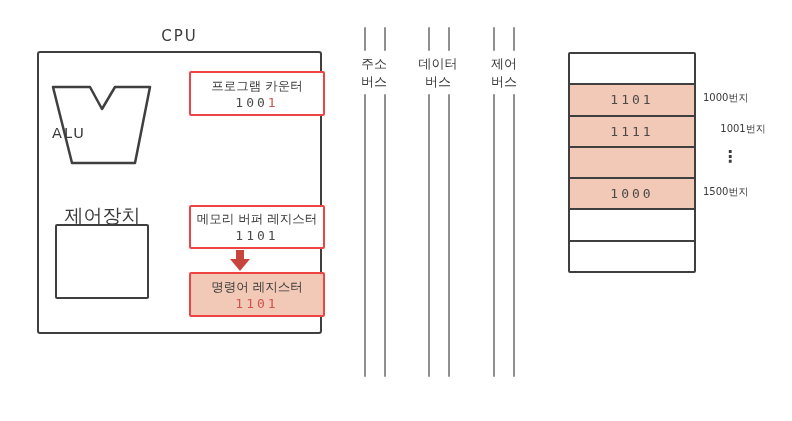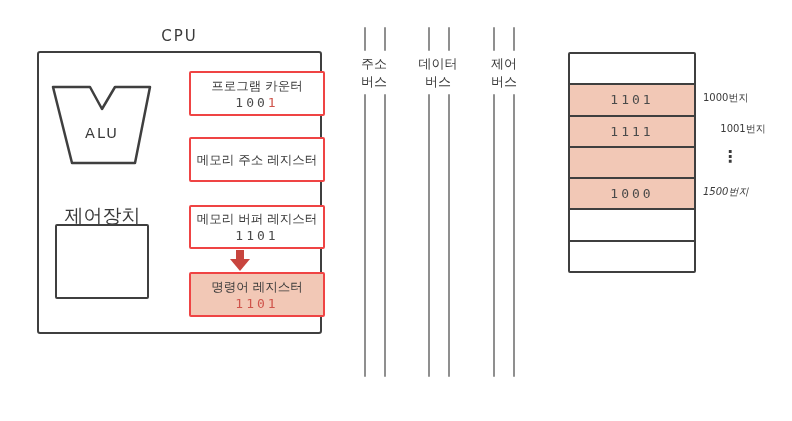--- a/index.html
+++ b/index.html
@@ -19,21 +19,21 @@
     left: 37px; top: 27px; width: 285px;
     text-align: center; font-size: 15px; letter-spacing: 2px; color: #3a3a3a;
   }
   .cpu-box {
     left: 37px; top: 51px; width: 281px; height: 279px;
     border: 2px solid #3f3f3f; border-radius: 3px; background: transparent;
   }
   .alu-shape { left: 49px; top: 84px; }
   .alu-label {
     left: 52px; top: 125px; width: 100px;
-    text-align: center; font-size: 14.5px; letter-spacing: 2px; color: #3a3a3a;
+    text-align: left; font-size: 14.5px; letter-spacing: 2px; color: #3a3a3a;
   }
   .cu-label {
     left: 55px; top: 203px; width: 95px;
     text-align: center; font-size: 19px; color: #3a3a3a;
   }
   .cu-box {
     left: 55px; top: 224px; width: 90px; height: 71px;
     border: 2px solid #3f3f3f; border-radius: 2px; background: #fff;
   }
 
@@ -87,21 +87,21 @@
   .mem-row.pink { background: #f2c8b6; }
   .mem-val {
     font-size: 13px; letter-spacing: 3px;
     font-family: "DejaVu Sans Mono", monospace; color: #4a4a4a;
   }
   .addr-label {
     left: 703px; width: 80px; font-size: 10px; color: #3a3a3a; white-space: nowrap;
   }
   .addr-1 { top: 91px; }
   .addr-2 { top: 122px; text-align: center; }
-  .addr-3 { top: 185px; font-style: italic; }
+  .addr-3 { top: 185px; }
   .mem-ellipsis {
     left: 718px; top: 146px; width: 24px; text-align: center;
     font-size: 16px; font-weight: bold; color: #3a3a3a; line-height: 22px;
   }
 </style>
 </head>
 <body>
 
 <div class="stage">
 
@@ -114,23 +114,20 @@
   <div class="abs alu-label">ALU</div>
 
   <div class="abs cu-label">제어장치</div>
   <div class="abs cu-box"></div>
 
   <div class="abs reg reg-pc">
     <div class="reg-label">프로그램 카운터</div>
     <div class="reg-value"><span>100</span><span class="red">1</span></div>
   </div>
 
-  <div class="abs reg reg-mar">
-    <div class="reg-label">메모리 주소 레지스터</div>
-  </div>
 
   <div class="abs reg reg-mbr">
     <div class="reg-label">메모리 버퍼 레지스터</div>
     <div class="reg-value">1101</div>
   </div>
 
   <svg class="abs down-arrow" width="22" height="22" viewBox="0 0 22 22">
     <rect x="7" y="0" width="8" height="10" fill="#c8453e"></rect>
     <polygon points="1,9 21,9 11,21" fill="#c8453e"></polygon>
   </svg>

